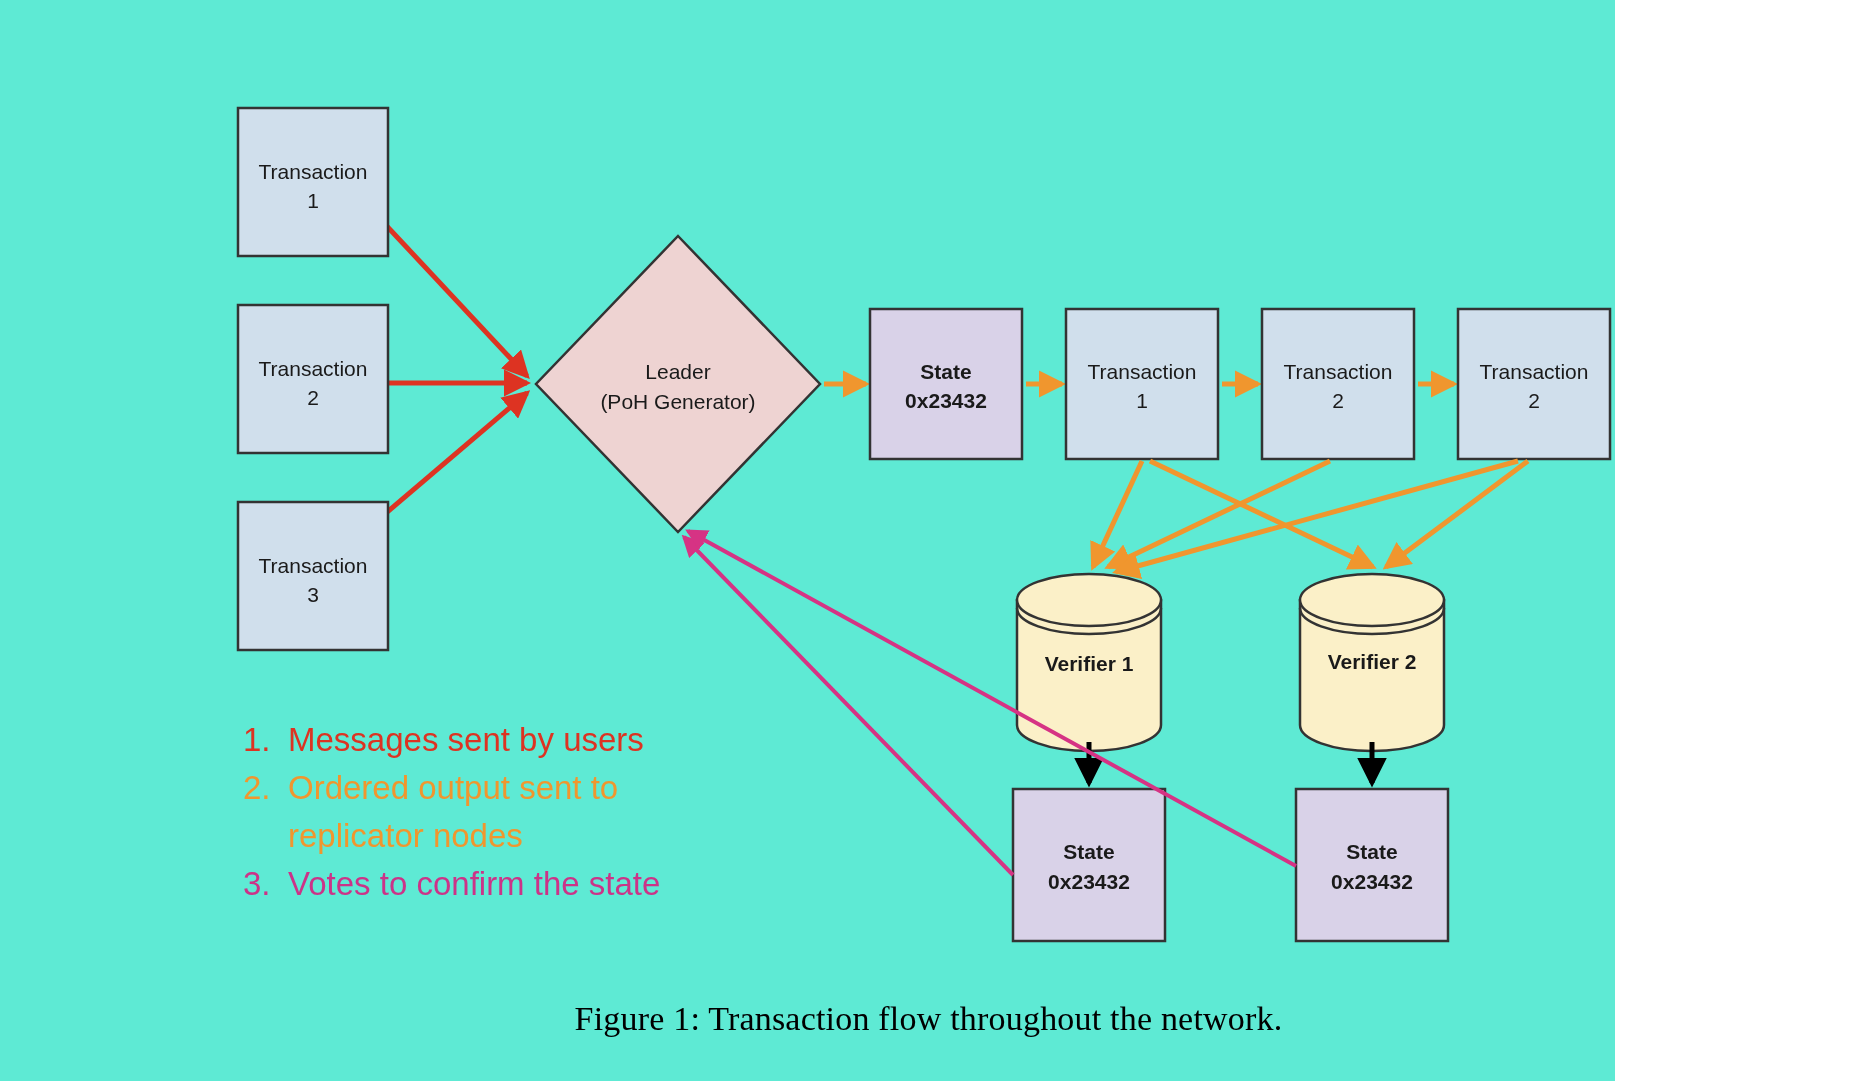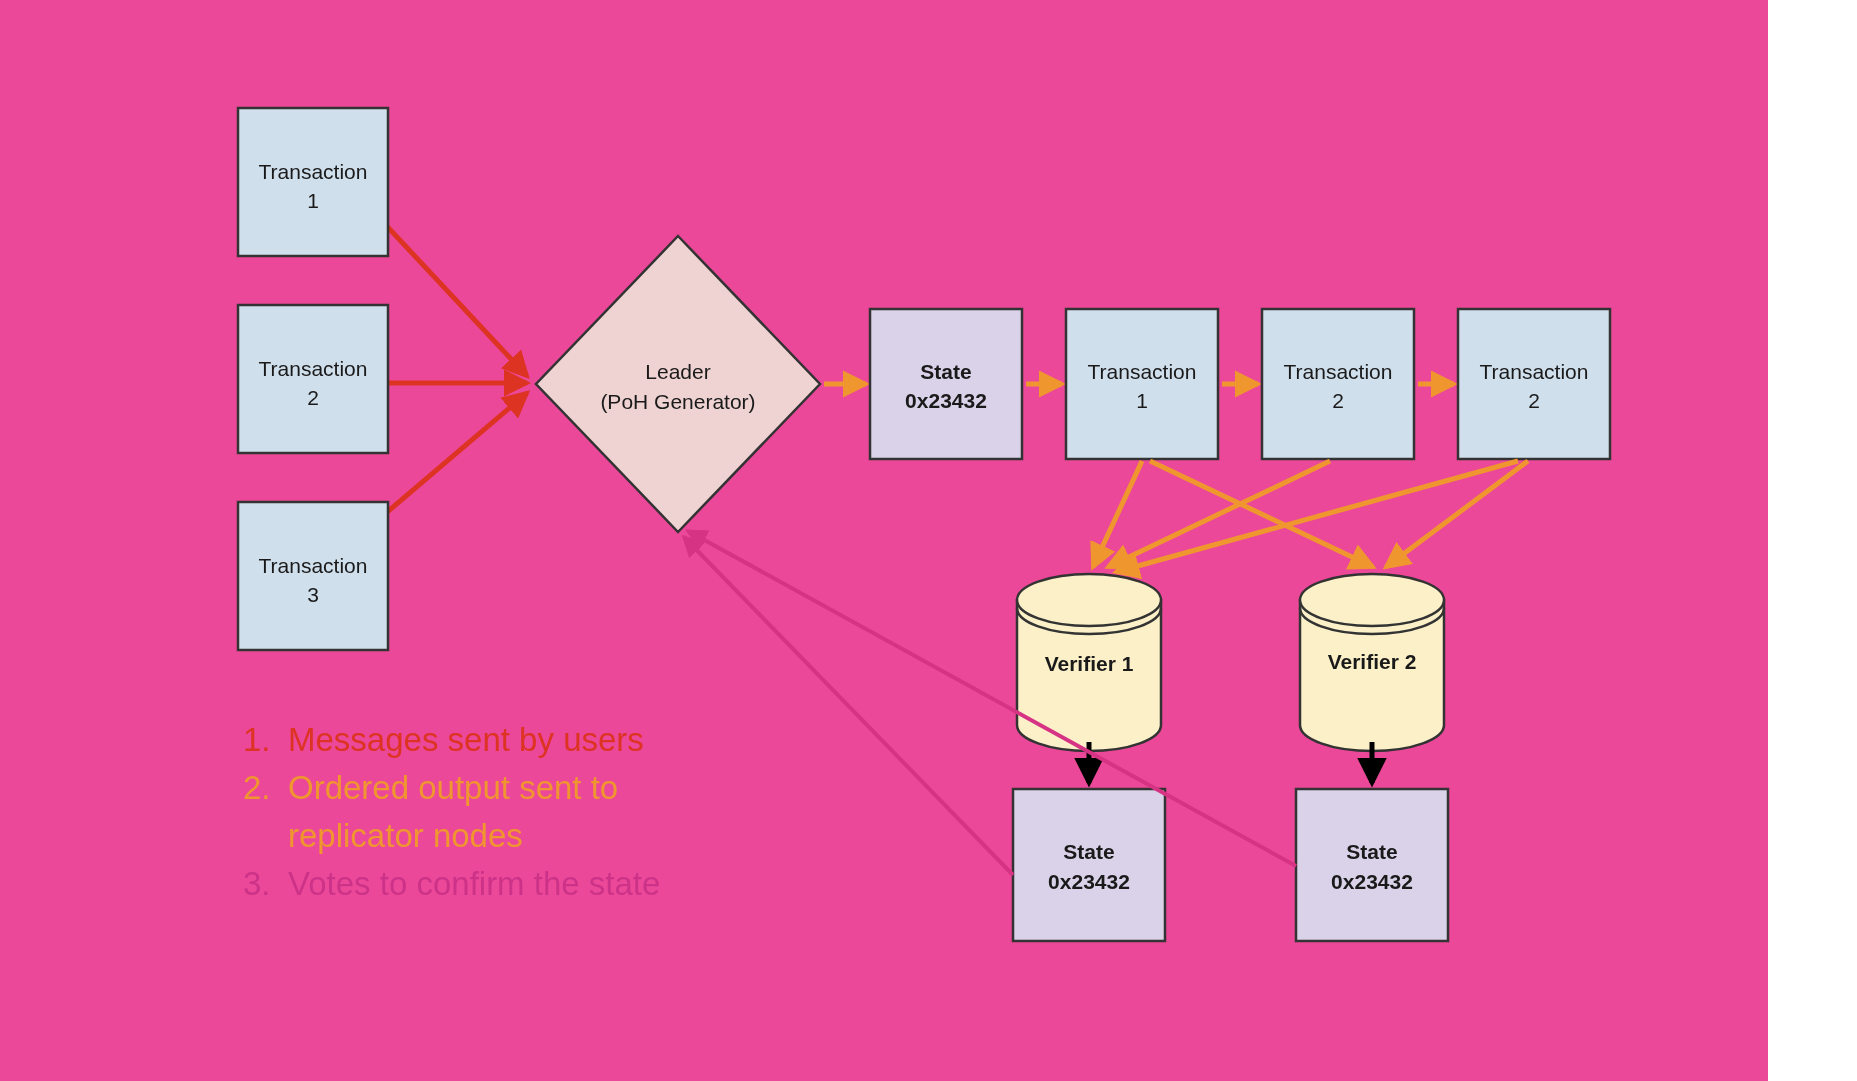--- a/index.html
+++ b/index.html
@@ -8,23 +8,23 @@
     background: #ffffff;
   }
   body {
     width: 1857px;
     height: 1081px;
     font-family: "Liberation Sans", sans-serif;
     overflow: hidden;
   }
   #figure-root {
     position: relative;
-    width: 1768px;
+    width: 1615px;
     height: 1081px;
-    background: #ec4899;
+    background: #5eead4;
   }
   svg.diagram {
     position: absolute;
     left: 0;
     top: 0;
     width: 1857px;
     height: 1081px;
   }
   .node-label {
     font-family: "Liberation Sans", sans-serif;
@@ -198,14 +198,15 @@
         <text class="legend-text" x="288" y="790" fill="#f0962e">Ordered output sent to</text>
         <text class="legend-text" x="288" y="838" fill="#f0962e">replicator nodes</text>
       </g>
       <g>
         <text class="legend-num" x="243" y="886" fill="#cc3388">3.</text>
         <text class="legend-text" x="288" y="886" fill="#cc3388">Votes to confirm the state</text>
       </g>
     </g>
   </svg>
 
+  <div class="caption">Figure 1: Transaction flow throughout the network.</div>
 
 </div>
 
 </body></html>

